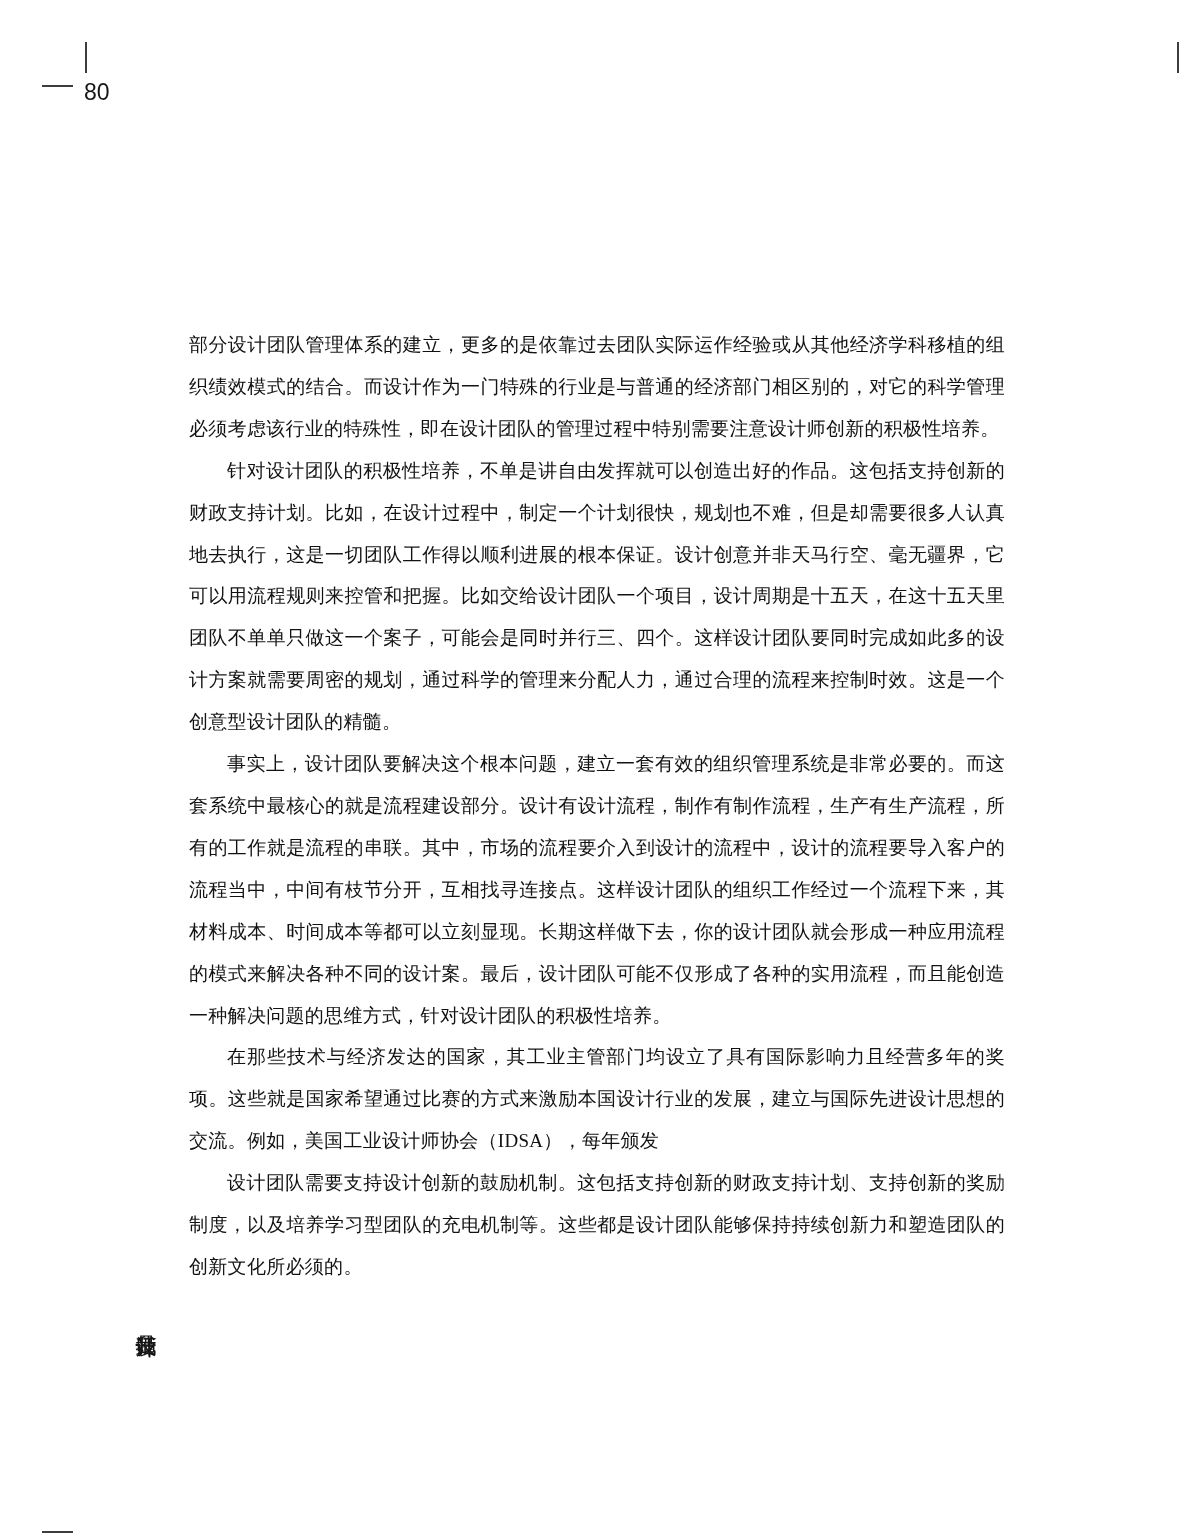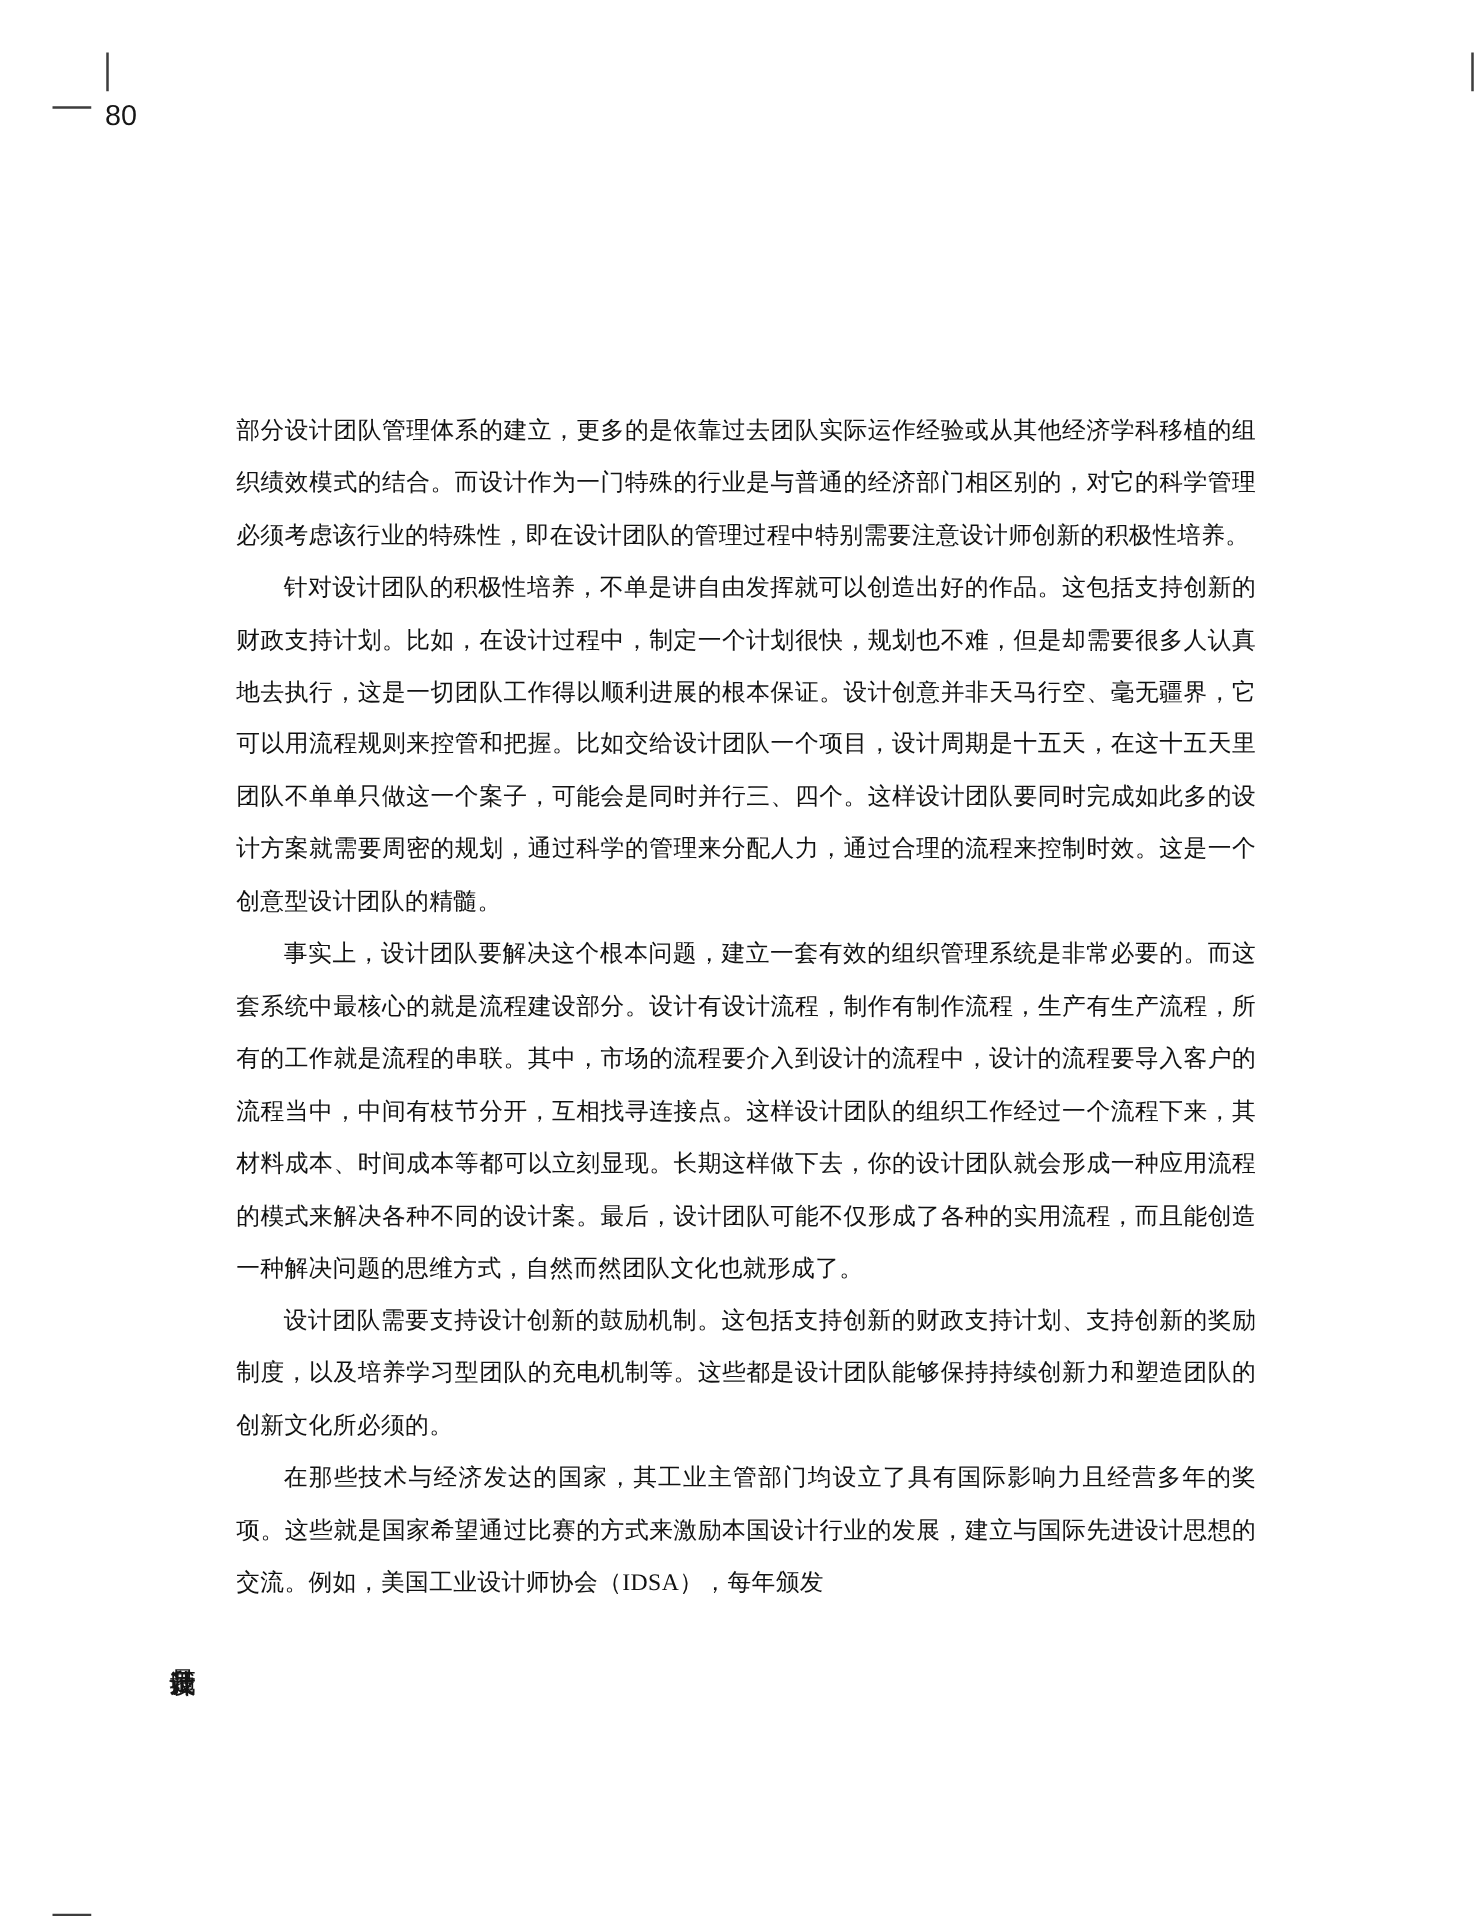--- a/index.html
+++ b/index.html
@@ -81,16 +81,16 @@
 <div class="crop h br-h"></div>
 <div class="crop v br-v"></div>
 
 <div class="page-number">80</div>
 
 <div class="sidebar-title">我是设计师</div>
 
 <div class="body-text">
   <p class="continuation">部分设计团队管理体系的建立，更多的是依靠过去团队实际运作经验或从其他经济学科移植的组织绩效模式的结合。而设计作为一门特殊的行业是与普通的经济部门相区别的，对它的科学管理必须考虑该行业的特殊性，即在设计团队的管理过程中特别需要注意设计师创新的积极性培养。</p>
   <p>针对设计团队的积极性培养，不单是讲自由发挥就可以创造出好的作品。这包括支持创新的财政支持计划。比如，在设计过程中，制定一个计划很快，规划也不难，但是却需要很多人认真地去执行，这是一切团队工作得以顺利进展的根本保证。设计创意并非天马行空、毫无疆界，它可以用流程规则来控管和把握。比如交给设计团队一个项目，设计周期是十五天，在这十五天里团队不单单只做这一个案子，可能会是同时并行三、四个。这样设计团队要同时完成如此多的设计方案就需要周密的规划，通过科学的管理来分配人力，通过合理的流程来控制时效。这是一个创意型设计团队的精髓。</p>
-  <p>事实上，设计团队要解决这个根本问题，建立一套有效的组织管理系统是非常必要的。而这套系统中最核心的就是流程建设部分。设计有设计流程，制作有制作流程，生产有生产流程，所有的工作就是流程的串联。其中，市场的流程要介入到设计的流程中，设计的流程要导入客户的流程当中，中间有枝节分开，互相找寻连接点。这样设计团队的组织工作经过一个流程下来，其材料成本、时间成本等都可以立刻显现。长期这样做下去，你的设计团队就会形成一种应用流程的模式来解决各种不同的设计案。最后，设计团队可能不仅形成了各种的实用流程，而且能创造一种解决问题的思维方式，自然而然团队文化也就形成了。</p>
+  <p>事实上，设计团队要解决这个根本问题，建立一套有效的组织管理系统是非常必要的。而这套系统中最核心的就是流程建设部分。设计有设计流程，制作有制作流程，生产有生产流程，所有的工作就是流程的串联。其中，市场的流程要介入到设计的流程中，设计的流程要导入客户的流程当中，中间有枝节分开，互相找寻连接点。这样设计团队的组织工作经过一个流程下来，其材料成本、时间成本等都可以立刻显现。长期这样做下去，你的设计团队就会形成一种应用流程的模式来解决各种不同的设计案。最后，设计团队可能不仅形成了各种的实用流程，而且能创造一种解决问题的思维方式，针对设计团队的积极性培养。</p>
+  <p>在那些技术与经济发达的国家，其工业主管部门均设立了具有国际影响力且经营多年的奖项。这些就是国家希望通过比赛的方式来激励本国设计行业的发展，建立与国际先进设计思想的交流。例如，美国工业设计师协会（IDSA），每年颁发</p>
   <p>设计团队需要支持设计创新的鼓励机制。这包括支持创新的财政支持计划、支持创新的奖励制度，以及培养学习型团队的充电机制等。这些都是设计团队能够保持持续创新力和塑造团队的创新文化所必须的。</p>
-  <p>在那些技术与经济发达的国家，其工业主管部门均设立了具有国际影响力且经营多年的奖项。这些就是国家希望通过比赛的方式来激励本国设计行业的发展，建立与国际先进设计思想的交流。例如，美国工业设计师协会（IDSA），每年颁发</p>
 </div>
 
 </body></html>

